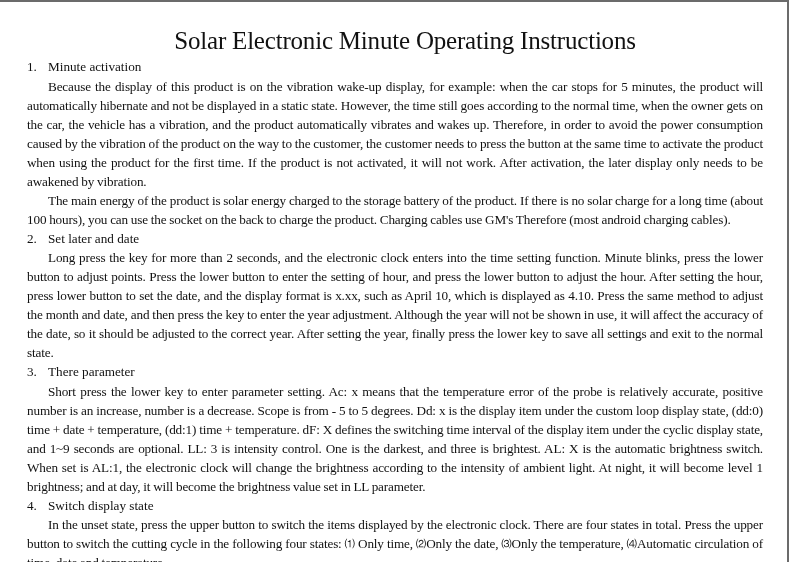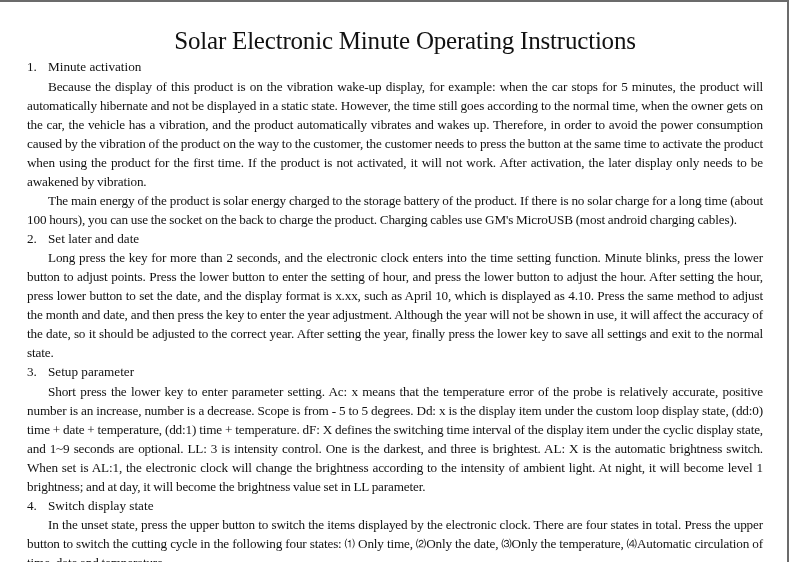--- a/index.html
+++ b/index.html
@@ -74,35 +74,35 @@
   <div class="doc">
 
     <h1 class="title">Solar Electronic Minute Operating Instructions</h1>
 
     <div>
       <div class="section-heading">
         <span class="section-num">1.</span>
         <span>Minute activation</span>
       </div>
       <p class="para">Because the display of this product is on the vibration wake-up display, for example: when the car stops for 5 minutes, the product will automatically hibernate and not be displayed in a static state. However, the time still goes according to the normal time, when the owner gets on the car, the vehicle has a vibration, and the product automatically vibrates and wakes up. Therefore, in order to avoid the power consumption caused by the vibration of the product on the way to the customer, the customer needs to press the button at the same time to activate the product when using the product for the first time. If the product is not activated, it will not work. After activation, the later display only needs to be awakened by vibration.</p>
-      <p class="para">The main energy of the product is solar energy charged to the storage battery of the product. If there is no solar charge for a long time (about 100 hours), you can use the socket on the back to charge the product. Charging cables use GM's MicroUSB (most android charging cables).</p>
+      <p class="para">The main energy of the product is solar energy charged to the storage battery of the product. If there is no solar charge for a long time (about 100 hours), you can use the socket on the back to charge the product. Charging cables use GM's Therefore (most android charging cables).</p>
     </div>
 
     <div>
       <div class="section-heading">
         <span class="section-num">2.</span>
         <span>Set later and date</span>
       </div>
       <p class="para">Long press the key for more than 2 seconds, and the electronic clock enters into the time setting function. Minute blinks, press the lower button to adjust points. Press the lower button to enter the setting of hour, and press the lower button to adjust the hour. After setting the hour, press lower button to set the date, and the display format is x.xx, such as April 10, which is displayed as 4.10. Press the same method to adjust the month and date, and then press the key to enter the year adjustment. Although the year will not be shown in use, it will affect the accuracy of the date, so it should be adjusted to the correct year. After setting the year, finally press the lower key to save all settings and exit to the normal state.</p>
     </div>
 
     <div>
       <div class="section-heading">
         <span class="section-num">3.</span>
-        <span>Setup parameter</span>
+        <span>There parameter</span>
       </div>
       <p class="para">Short press the lower key to enter parameter setting. Ac: x means that the temperature error of the probe is relatively accurate, positive number is an increase, number is a decrease. Scope is from - 5 to 5 degrees. Dd: x is the display item under the custom loop display state, (dd:0) time + date + temperature, (dd:1) time + temperature. dF: X defines the switching time interval of the display item under the cyclic display state, and 1~9 seconds are optional. LL: 3 is intensity control. One is the darkest, and three is brightest. AL: X is the automatic brightness switch. When set is AL:1, the electronic clock will change the brightness according to the intensity of ambient light. At night, it will become level 1 brightness; and at day, it will become the brightness value set in LL parameter.</p>
     </div>
 
     <div>
       <div class="section-heading">
         <span class="section-num">4.</span>
         <span>Switch display state</span>
       </div>
       <p class="para"><span>In the unset state, press the upper button to switch the items displayed by the electronic clock. There are four states in total. Press the upper button to switch the cutting cycle in the following four states: </span><span class="circ">⑴</span><span> Only time, </span><span class="circ">⑵</span><span>Only the date, </span><span class="circ">⑶</span><span>Only the temperature, </span><span class="circ">⑷</span><span>Automatic circulation of time, date and temperature.</span></p>

